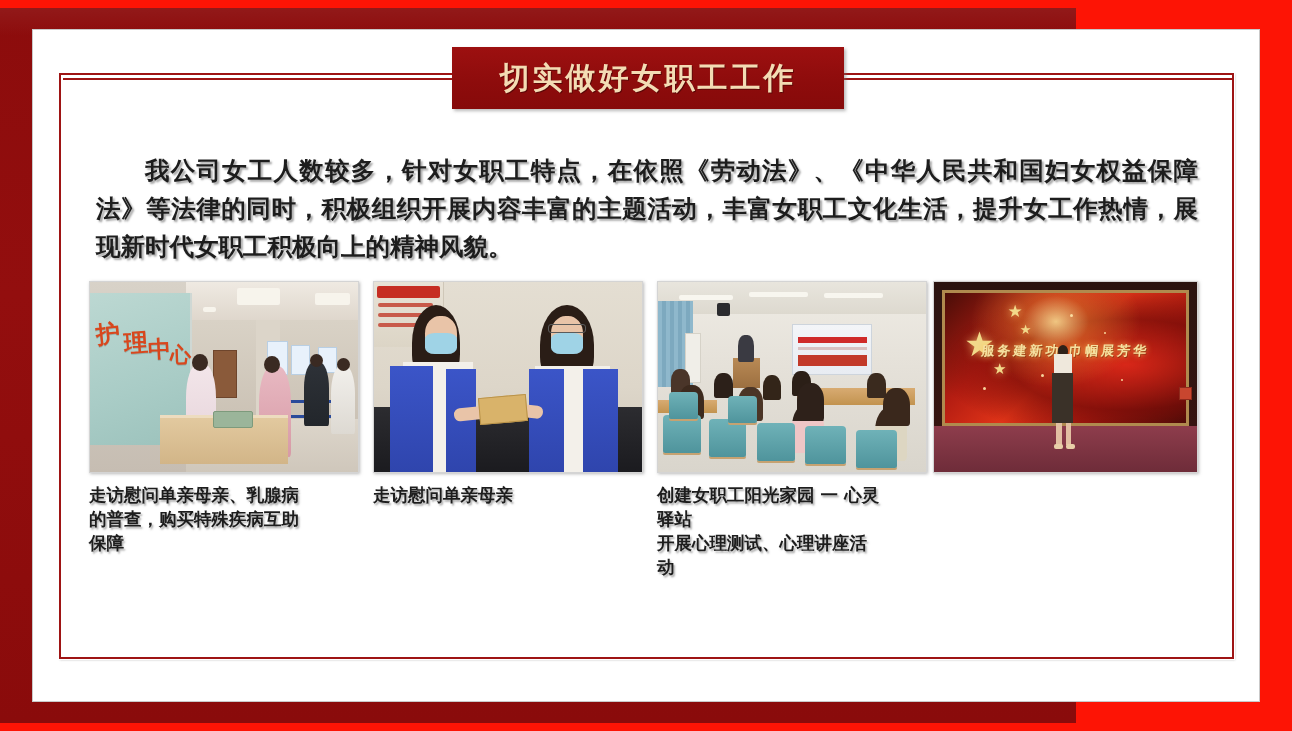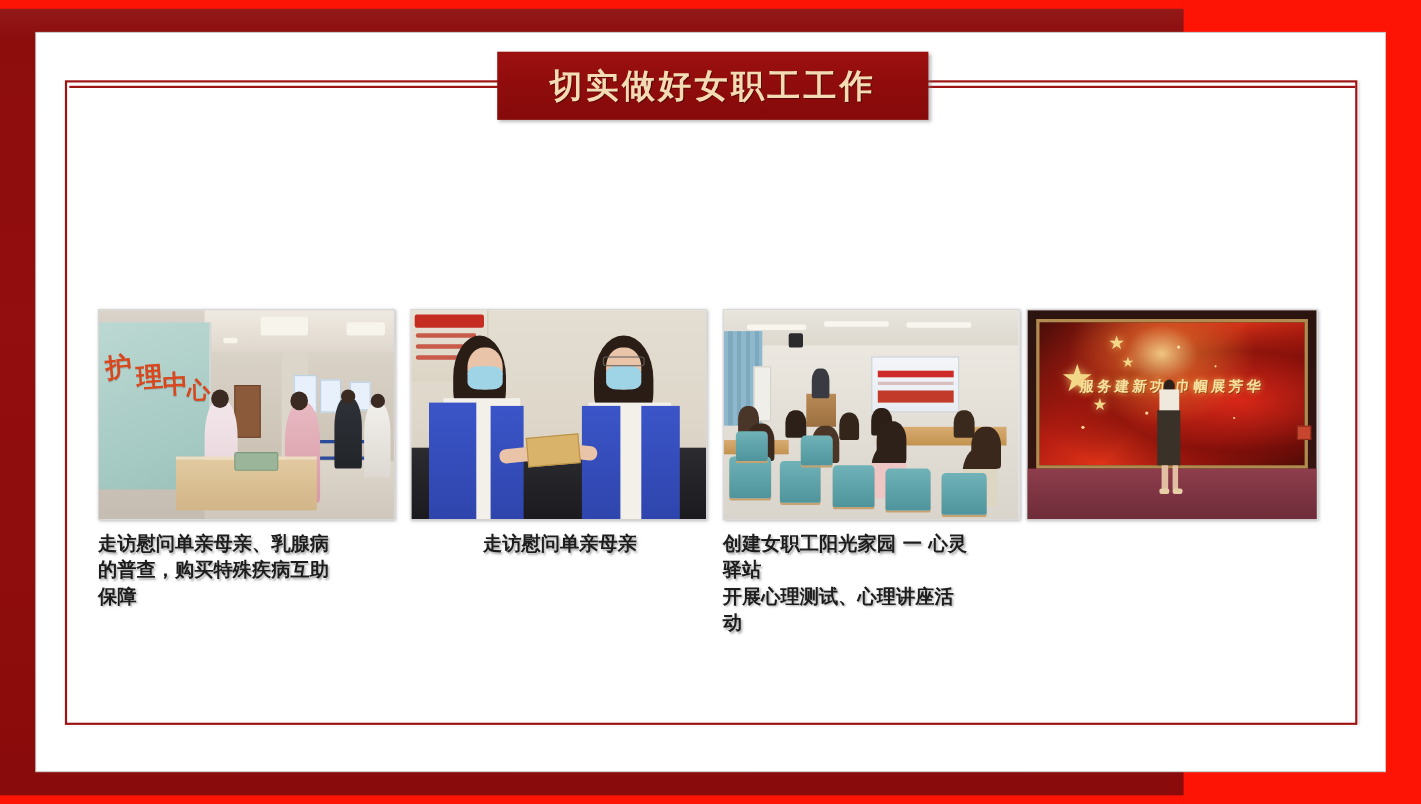--- a/index.html
+++ b/index.html
@@ -78,21 +78,21 @@
     background:#cfcfcf;
   }
   .caption {
     margin-top:10px;
     font-size:17.5px; line-height:24px; font-weight:bold;
     color:#1d1d1d;
     text-shadow:1.5px 1.5px 2px rgba(150,150,150,.8);
     font-family:"DejaVu Sans","Liberation Sans",sans-serif;
     white-space:pre-line;
   }
-  .caption.center { text-align:center; }
+  .caption.center { text-align:left; }
 
   
   .p1 { background:linear-gradient(180deg,#d8d2c8 0%,#cfc8be 45%,#c6bdb2 100%); }
   .p1 .glass { position:absolute; left:0; top:6%; width:38%; height:80%;
                background:linear-gradient(160deg,#bcd8d2,#a9ccc6 60%,#9cc2bc);
                border-right:2px solid #cfd8d4; }
   .p1 .glass .zi { position:absolute; color:#d8471d; font-weight:bold;
                    font-family:"DejaVu Sans",sans-serif; text-shadow:0 1px 0 rgba(0,0,0,.15); }
   .p1 .ceiling { position:absolute; left:36%; top:0; right:0; height:22%;
                  background:linear-gradient(180deg,#efeae2,#ddd5ca); }
@@ -186,20 +186,21 @@
   <div class="frame-dark"></div>
   <div class="frame-white"></div>
   <div class="frame-inner-line"></div>
 
   <div class="title-rule left"></div>
   <div class="title-rule right"></div>
   <div class="title-banner">
     <span class="t">切实做好女职工工作</span>
   </div>
 
+  <div class="paragraph">我公司女工人数较多，针对女职工特点，在依照《劳动法》、《中华人民共和国妇女权益保障法》等法律的同时，积极组织开展内容丰富的主题活动，丰富女职工文化生活，提升女工作热情，展现新时代女职工积极向上的精神风貌。</div>
 
   <div class="photos">
 
     <div class="photo-cell" style="left:89px; top:281px; width:272px;">
       <div class="photo p1" style="width:270px; height:192px;">
         <div class="ceiling"></div>
         <div class="light" style="left:55%; top:3%;  width:16%; height:9%;"></div>
         <div class="light" style="left:84%; top:6%;  width:13%; height:6%;"></div>
         <div class="light" style="left:42%; top:13%; width:5%;  height:3%;"></div>
         <div class="wall"></div>

